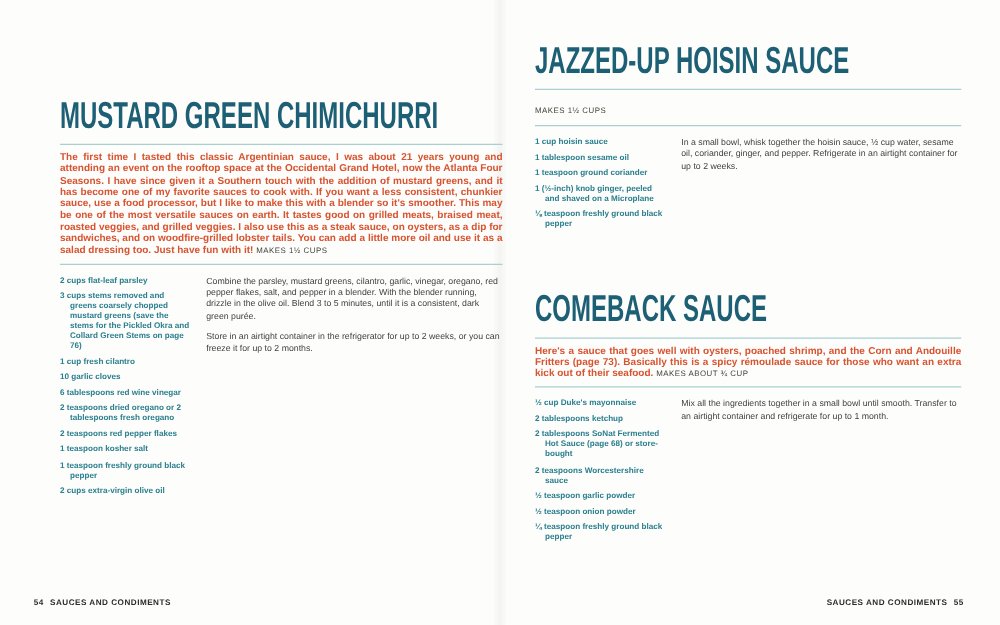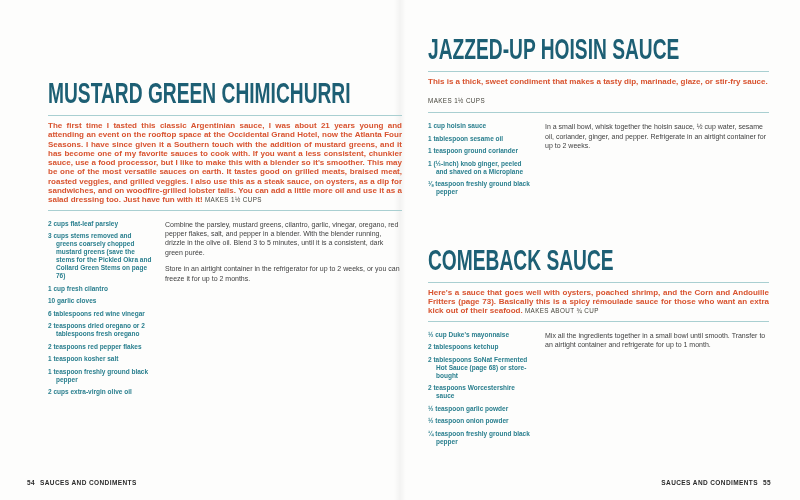--- a/index.html
+++ b/index.html
@@ -73,21 +73,20 @@
 
       <p>Combine the parsley, mustard greens, cilantro, garlic, vinegar, oregano, red pepper flakes, salt, and pepper in a blender. With the blender running, drizzle in the olive oil. Blend 3 to 5 minutes, until it is a consistent, dark green purée.</p>
           <p>Store in an airtight container in the refrigerator for up to 2 weeks, or you can freeze it for up to 2 months.</p>
         </div>
     </div>
   </div>
 
   <div class="page-right">
     <h1 class="recipe-title">JAZZED-UP HOISIN SAUCE</h1>
     <hr class="rule">
-    <p class="intro"><span>This is a thick, sweet condiment that makes a tasty dip, marinade, glaze, or stir-fry sauce.</span></p>
     <div class="makes-line"><span class="makes">MAKES 1½ CUPS</span></div>
     <hr class="rule-b">
 
     <div class="cols">
       <div class="ing-col">
         <ul>
 
         <li>1 cup hoisin sauce</li>
             <li>1 tablespoon sesame oil</li>
             <li>1 teaspoon ground coriander</li>

